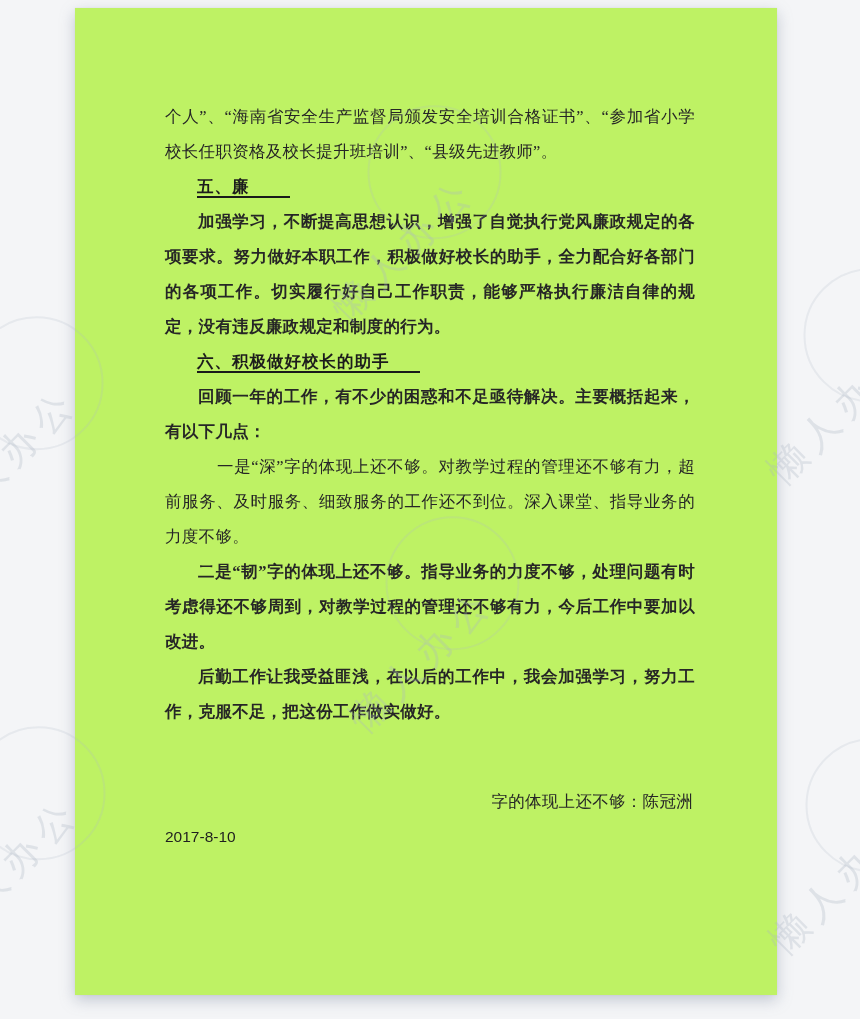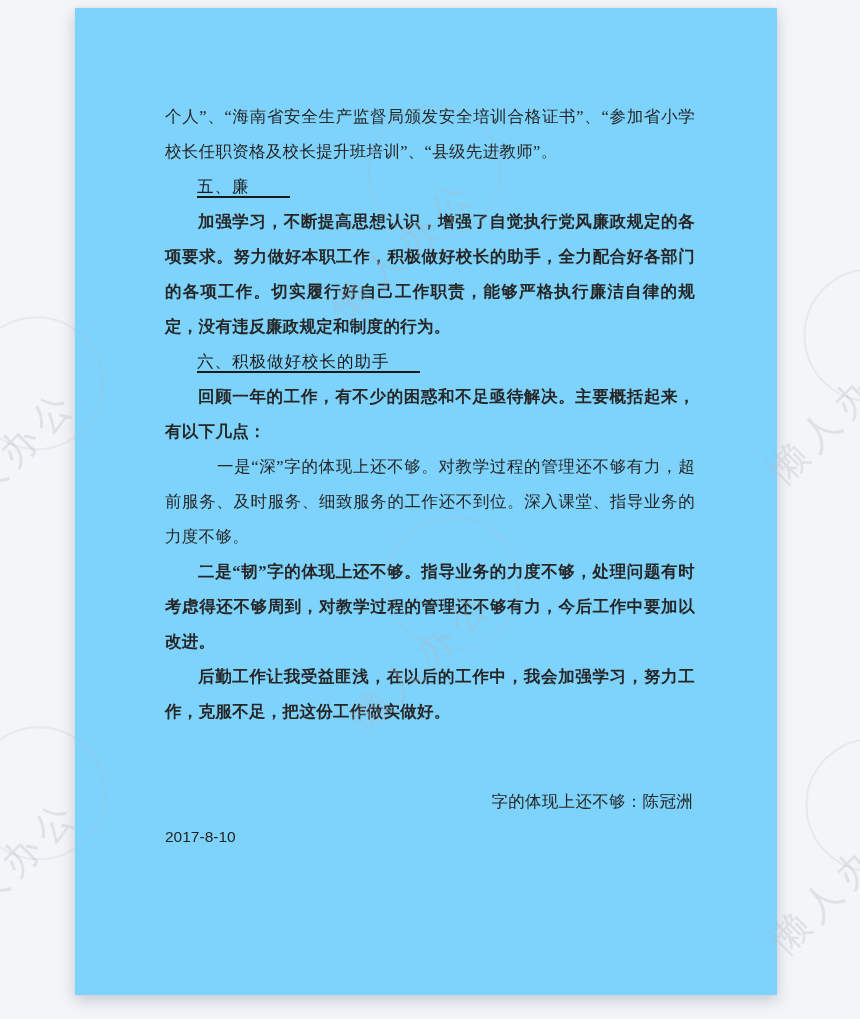--- a/index.html
+++ b/index.html
@@ -18,21 +18,21 @@
     position: absolute;
     inset: 0;
   }
   
   .paper {
     position: absolute;
     left: 75px;
     top: 8px;
     width: 702px;
     height: 987px;
-    background: #7dd3fc;
+    background: #bef264;
     box-shadow: 0 5px 14px rgba(120, 132, 155, 0.40), 0 0 1px rgba(0,0,0,0.10);
   }
   .content {
     position: absolute;
     left: 90px;
     top: 91px;
     width: 530px;
   }
   .para {
     margin: 0;
@@ -42,21 +42,21 @@
     text-align: justify;
     letter-spacing: 0.3px;
   }
   .cont { text-indent: 0; }
   .ind2 { text-indent: 33px; font-weight: bold; }
   .ind3 { text-indent: 52px; }
   .heading {
     margin: 0;
     font-size: 16.5px;
     line-height: 35px;
-    font-weight: 400;
+    font-weight: 700;
     color: #1c1c1c;
     padding-left: 32px;
     text-align: left;
   }
   .hl {
     border-bottom: 2px solid #1a1a1a;
     letter-spacing: 1px;
   }
   .trail-lg { padding-right: 40px; }
   .trail-sm { padding-right: 30px; }

